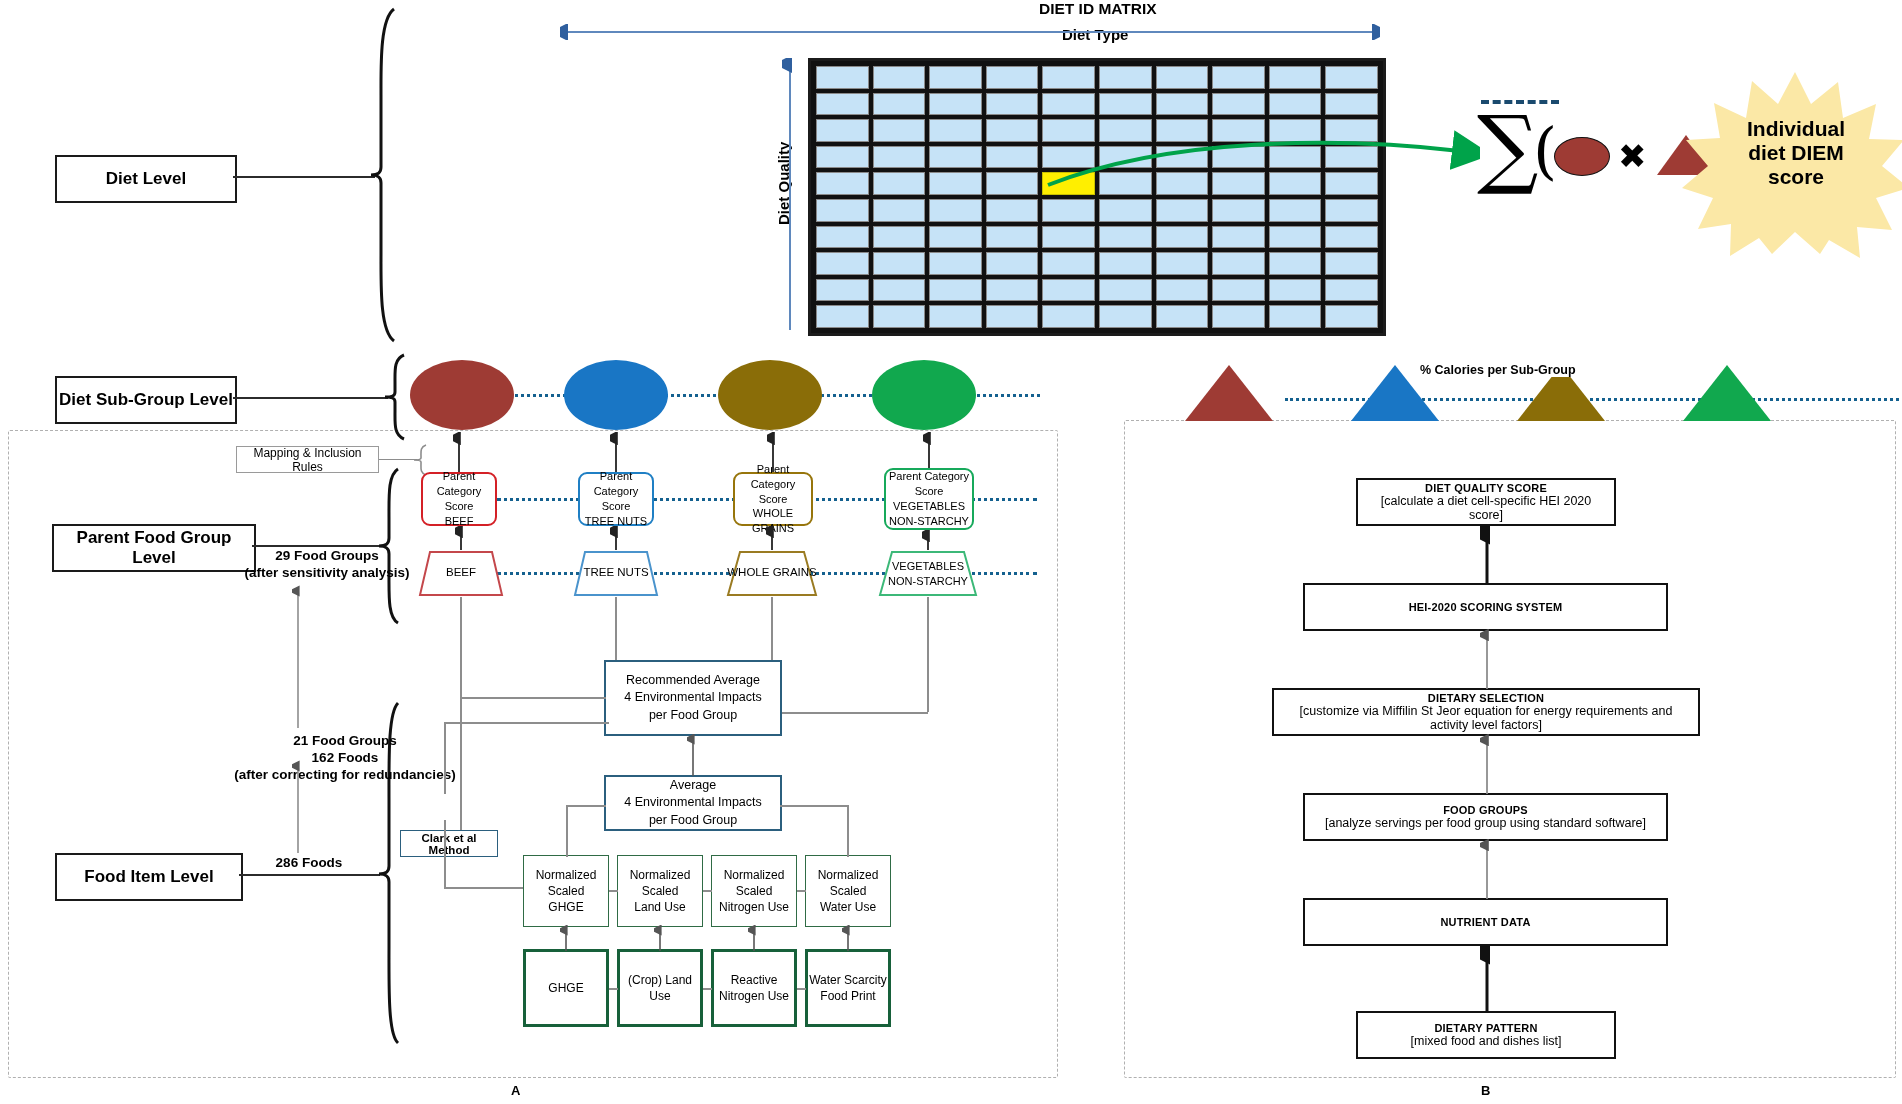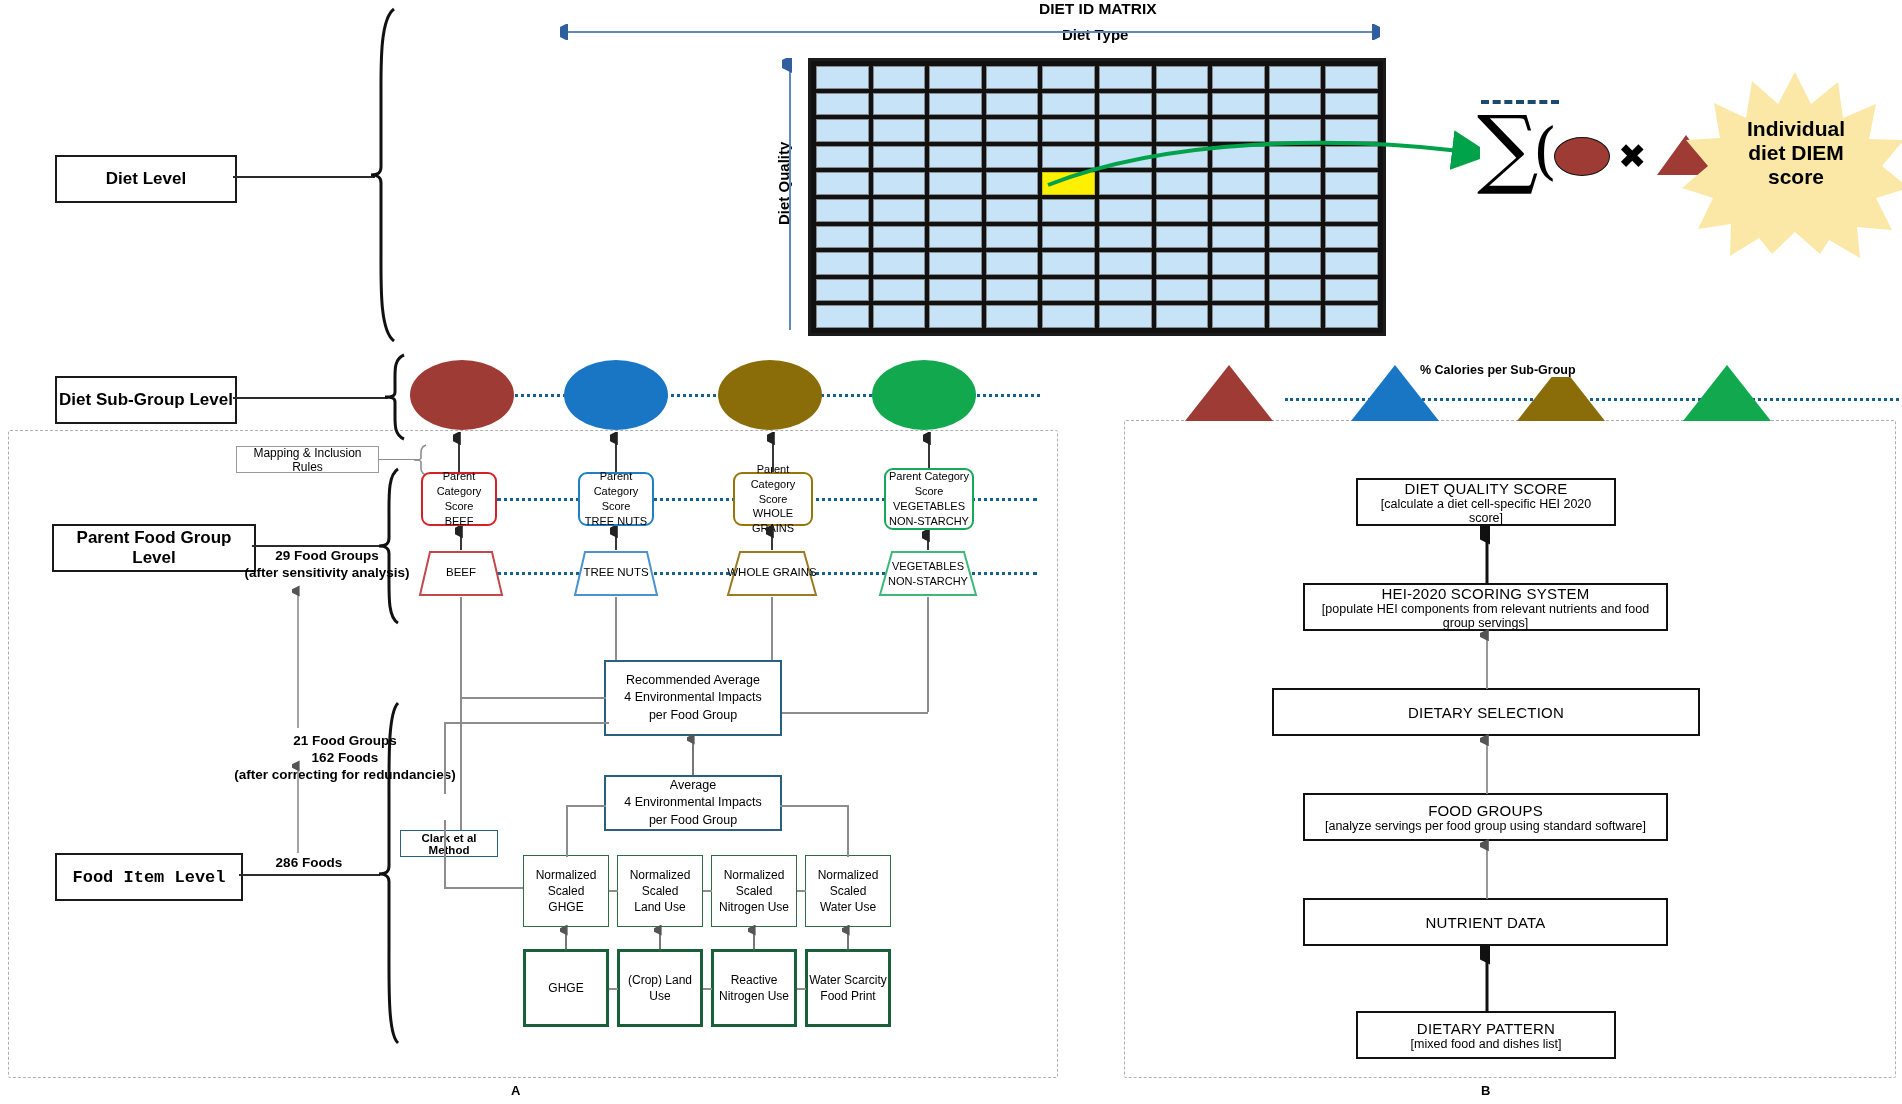--- a/index.html
+++ b/index.html
@@ -34,21 +34,21 @@
   
   .fbox{position:absolute;background:#fff;box-sizing:border-box;display:flex;flex-direction:column;align-items:center;justify-content:center;text-align:center;}
   .pcs{border-radius:9px;border-width:2.6px;border-style:solid;font-size:11px;line-height:1.35;}
   .envbox{border:2px solid #2b5f7e;font-size:12.5px;line-height:1.38;}
   .normbox{border:1.6px solid #2f6b45;font-size:12px;line-height:1.35;}
   .rawbox{border:3px solid #17603a;font-size:12px;line-height:1.35;}
   .clarkbox{border:1.5px solid #2b5f7e;font-size:11.5px;font-weight:bold;}
   .maprules{border:1.2px solid #9a9a9a;font-size:12px;}
   
   .bbox{position:absolute;background:#fff;border:2.4px solid #111;box-sizing:border-box;display:flex;flex-direction:column;align-items:center;justify-content:center;text-align:center;padding:4px 8px;}
-  .bbox .t{font-size:15px;font-weight:normal;letter-spacing:.2px;}
+  .bbox .t{font-size:11px;font-weight:bold;letter-spacing:.2px;}
   .bbox .s{font-size:12.5px;font-weight:normal;}
   .conn{position:absolute;background:#8d8d8d;}
   .dotconn{position:absolute;border-top:3px dotted #14618f;}
 </style>
 </head>
 <body>
 
 <div class="panel" style="left:8px;top:430px;width:1048px;height:646px;"></div>
 <div class="panel" style="left:1124px;top:420px;width:770px;height:656px;"></div>
 <div class="panel-label" style="left:511px;top:1083px;">A</div>
@@ -56,21 +56,21 @@
 
 <div class="lvl-box" style="left:55px;top:155px;width:178px;height:44px;">
   <span>Diet Level</span>
 </div>
 <div class="lvl-box" style="left:55px;top:376px;width:178px;height:44px;">
   <span>Diet Sub-Group Level</span>
 </div>
 <div class="lvl-box" style="left:52px;top:524px;width:200px;height:44px;">
   <span>Parent Food Group Level</span>
 </div>
-<div class="lvl-box" style="left:55px;top:853px;width:184px;height:44px;font-family:Liberation Mono, monospace;">
+<div class="lvl-box" style="left:55px;top:853px;width:184px;height:44px;">
   <span>Food Item Level</span>
 </div>
 
 <div class="thin-line" style="left:233px;top:176px;width:142px;height:2px;"></div>
 <div class="thin-line" style="left:233px;top:397px;width:155px;height:2px;"></div>
 <div class="thin-line" style="left:252px;top:545px;width:128px;height:2px;"></div>
 <div class="thin-line" style="left:239px;top:874px;width:141px;height:2px;"></div>
 
 <div class="brace" style="left:368px;top:5px;width:28px;height:340px;">
   <svg width="28" height="340" viewBox="0 0 28 340">
@@ -449,24 +449,24 @@
 <div class="conn" style="left:609px;top:988px;width:9px;height:1.6px;"></div>
 <div class="conn" style="left:703px;top:988px;width:9px;height:1.6px;"></div>
 <div class="conn" style="left:797px;top:988px;width:9px;height:1.6px;"></div>
 
 <div class="bbox" style="left:1356px;top:478px;width:260px;height:48px;">
   <div class="t">DIET QUALITY SCORE</div>
   <div class="s">[calculate a diet cell-specific HEI 2020 score]</div>
 </div>
 <div class="bbox" style="left:1303px;top:583px;width:365px;height:48px;">
   <div class="t">HEI-2020 SCORING SYSTEM</div>
-  <div class="s">[populate HEI components from relevant nutrients and food group servings]</div>
 </div>
 <div class="bbox" style="left:1272px;top:688px;width:428px;height:48px;">
   <div class="t">DIETARY SELECTION</div>
+  <div class="s">[customize via Miffilin St Jeor equation for energy requirements and activity level factors]</div>
 </div>
 <div class="bbox" style="left:1303px;top:793px;width:365px;height:48px;">
   <div class="t">FOOD GROUPS</div>
   <div class="s">[analyze servings per food group using standard software]</div>
 </div>
 <div class="bbox" style="left:1303px;top:898px;width:365px;height:48px;">
   <div class="t">NUTRIENT DATA</div>
 </div>
 <div class="bbox" style="left:1356px;top:1011px;width:260px;height:48px;">
   <div class="t">DIETARY PATTERN</div>

